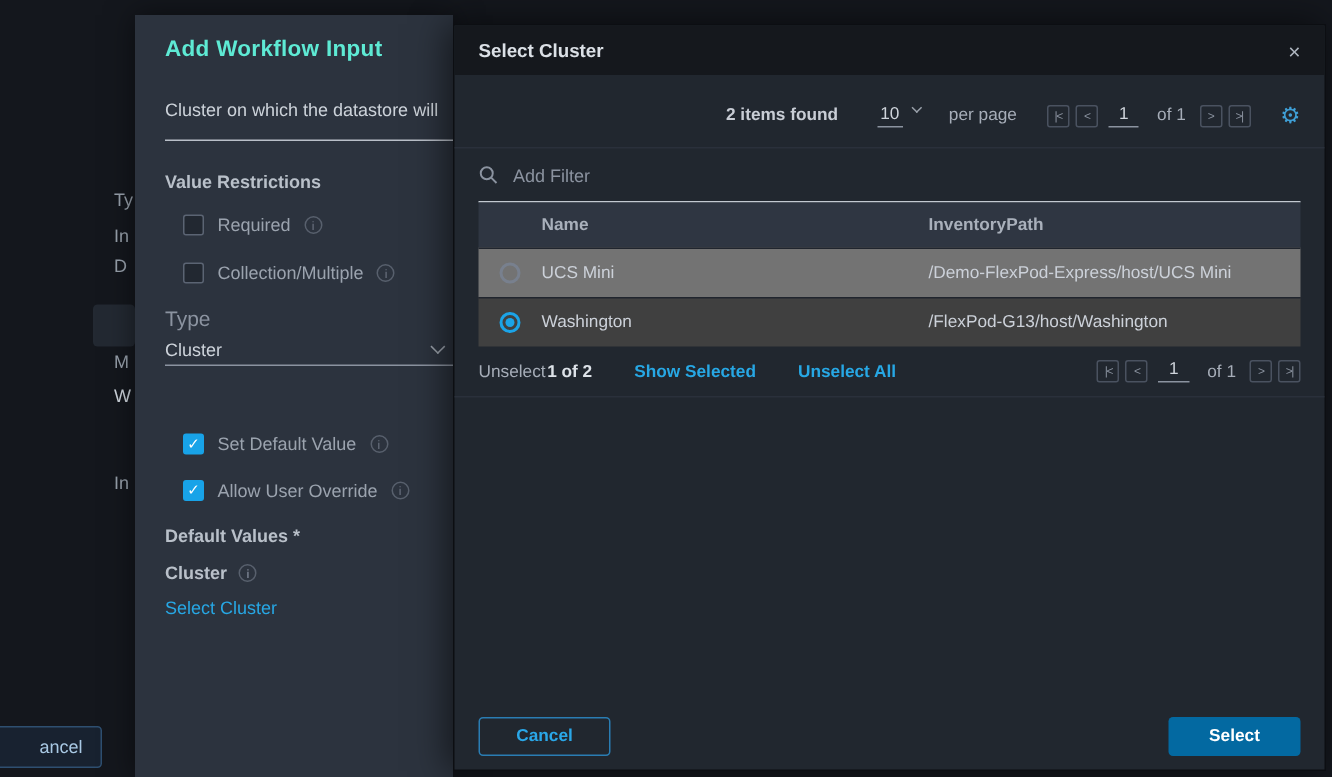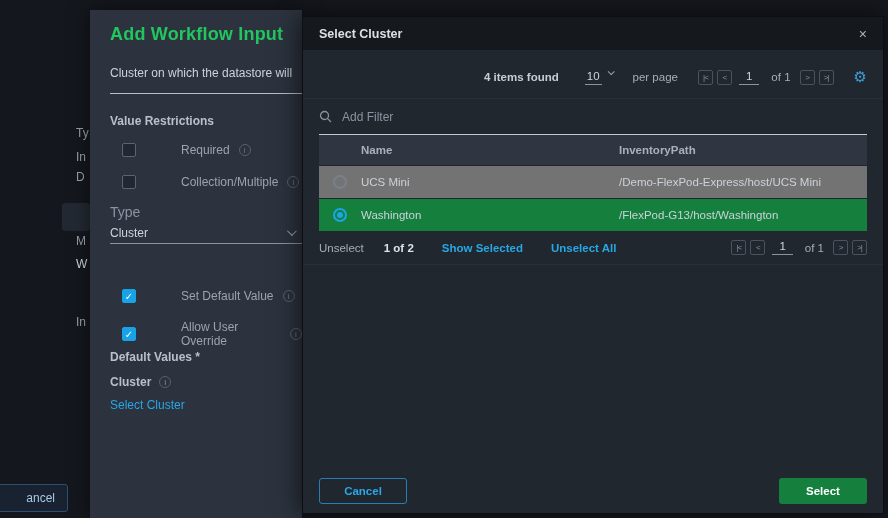--- a/index.html
+++ b/index.html
@@ -12,30 +12,30 @@
   .frag { position:absolute; left:76px; font-size:12px; color:#97a0ab; white-space:nowrap; }
   .f0{top:126px}.f1{top:150px}.f2{top:170px}.f3{top:234px}.f4{top:257px;color:#cfd6de}.f5{top:315px}
   .under-box { position:absolute; left:62px; top:203px; width:28px; height:28px; background:#232932; border-radius:3px; }
   .under-cancel { position:absolute; left:-8px; top:484px; width:76px; height:28px; background:#182230;
     border:1px solid #2e4f70; border-radius:3px; color:#a9c9e4; font-size:12px;
     display:flex; align-items:center; justify-content:flex-end; padding-right:12px; cursor:pointer; }
 
   
   .panel { position:absolute; left:90px; top:10px; width:212px; height:508px; background:#2c333e;
     box-shadow:0 0 18px rgba(0,0,0,.5); }
-  .panel-title { position:absolute; left:20px; top:14px; font-size:18px; font-weight:bold; color:#22c55e; letter-spacing:.2px; }
+  .panel-title { position:absolute; left:20px; top:14px; font-size:15px; font-weight:bold; color:#5eead4; letter-spacing:.2px; }
   .desc-field { position:absolute; left:20px; right:0; top:48px; height:36px; border-bottom:1px solid #b9bfc8; overflow:hidden; }
   .desc-text { display:block; padding-top:8px; font-size:12px; color:#cdd3da; white-space:nowrap; }
   .vr-label { position:absolute; left:20px; top:104px; font-size:12px; font-weight:bold; color:#b9c0c9; }
   .chk-row { position:absolute; left:32px; display:flex; align-items:center; gap:9px; cursor:pointer; }
   .r1{top:133px}.r2{top:165px}.r3{top:279px}.r4{top:310px}
   .chk { width:14px; height:14px; border:1px solid #5b6473; border-radius:2px; background:#222831;
     font-size:10px; line-height:13px; text-align:center; color:transparent; flex:0 0 auto; }
   .chk.checked { background:#18a3e8; border-color:#18a3e8; color:#fff; font-weight:bold; }
-  .chk-label { font-size:12px; color:#9ba3ae;margin-left:36px; }
+  .chk-label { font-size:12px; color:#9ba3ae; }
   .info { width:12px; height:12px; border:1px solid #58606d; border-radius:50%; color:#707886;
     font-size:8px; line-height:11px; text-align:center; flex:0 0 auto; }
   .type-label { position:absolute; left:20px; top:194px; font-size:14px; color:#8b93a0; }
   .type-select { position:absolute; left:20px; right:0; top:212px; height:22px; border-bottom:1px solid #8b93a0;
     display:flex; align-items:center; justify-content:space-between; font-size:12px; color:#ced4db; cursor:pointer; padding-right:8px; }
   .chev { width:7px; height:7px; border-right:1.5px solid #9aa1ab; border-bottom:1.5px solid #9aa1ab;
     transform:rotate(45deg) translateY(-2px); }
   .dv-label { position:absolute; left:20px; top:340px; font-size:12px; font-weight:bold; color:#b9c0c9; }
   .cluster-row { position:absolute; left:20px; top:365px; display:flex; align-items:center; gap:8px;
     font-size:12px; font-weight:bold; color:#b9c0c9; }
@@ -63,40 +63,40 @@
   .pg-of { color:#a6adb8; margin:0 5px; }
   .gear { color:#3f9fd6; font-size:15px; cursor:pointer; }
 
   .filter-row { height:36px; display:flex; align-items:center; gap:10px; border-bottom:1px solid #c3c9d1; }
   .filter-input { background:transparent; border:none; outline:none; color:#ced4db; font-size:12px; flex:1; }
   .filter-input::placeholder { color:#8b93a0; }
 
   .thead { height:30px; background:#2f3642; display:flex; align-items:center; font-size:11.5px; font-weight:bold; color:#a9b0bb; }
   .trow { height:33px; display:flex; align-items:center; font-size:11.5px; color:#ccd1d9; background:#737373;
     border-top:1px solid #20252e; cursor:pointer; }
-  .trow.selected { background:#15803d; }
+  .trow.selected { background:#404040; }
   .col-radio { width:42px; display:flex; justify-content:center; }
   .col-name { width:258px; }
   .col-path { flex:1; }
   .radio { width:14px; height:14px; border-radius:50%; border:2px solid #78808e; position:relative; }
   .radio.on { border-color:#1ba4e8; }
   .radio.on::after { content:""; position:absolute; inset:2px; border-radius:50%; background:#1ba4e8; }
 
   .selection-bar { margin:0 -16px; padding:0 16px; height:34px; display:flex; align-items:center; gap:28px;
     border-bottom:1px solid #2a303b; font-size:11.5px; }
   .sel-text { color:#a6adb8; }
-  .sel-text b { color:#dde2e8; margin-left:20px; }
+  .sel-text b { color:#dde2e8; margin-left:1px; }
   .sb-link { color:#27a7e4; font-weight:bold; cursor:pointer; text-decoration:none; }
   .sb-pager { margin-left:auto; }
 
   .modal-footer { position:absolute; left:16px; right:16px; bottom:9px; display:flex; justify-content:space-between; }
   .btn { width:88px; height:26px; border-radius:3px; font-size:11.5px; font-weight:bold; cursor:pointer;
     font-family:"Liberation Sans","DejaVu Sans",sans-serif; }
   .btn-cancel { background:transparent; border:1px solid #2a7db3; color:#2aa7e8; }
-  .btn-select { background:#15803d; border:none; color:#fff; }
+  .btn-select { background:#0369a1; border:none; color:#fff; }
 </style>
 </head>
 <body>
 
 <div class="stage">
 
   <span class="frag f0">Ty</span>
   <span class="frag f1">In</span>
   <span class="frag f2">D</span>
   <span class="frag f3">M</span>
@@ -156,21 +156,21 @@
 
   <section class="modal">
     <header class="modal-header">
       <span class="modal-title">Select Cluster</span>
       <span class="modal-close">×</span>
     </header>
 
     <div class="modal-body">
 
       <div class="toolbar">
-        <span class="items-found">4 items found</span>
+        <span class="items-found">2 items found</span>
         <span class="per-page">
           <span class="pp-value">10</span>
           <span class="chev-sm"></span>
         </span>
         <span>per page</span>
         <span class="pager">
           <span class="pg-btn">|&lt;</span>
           <span class="pg-btn">&lt;</span>
           <span class="pg-cur">1</span>
           <span class="pg-of">of 1</span>

